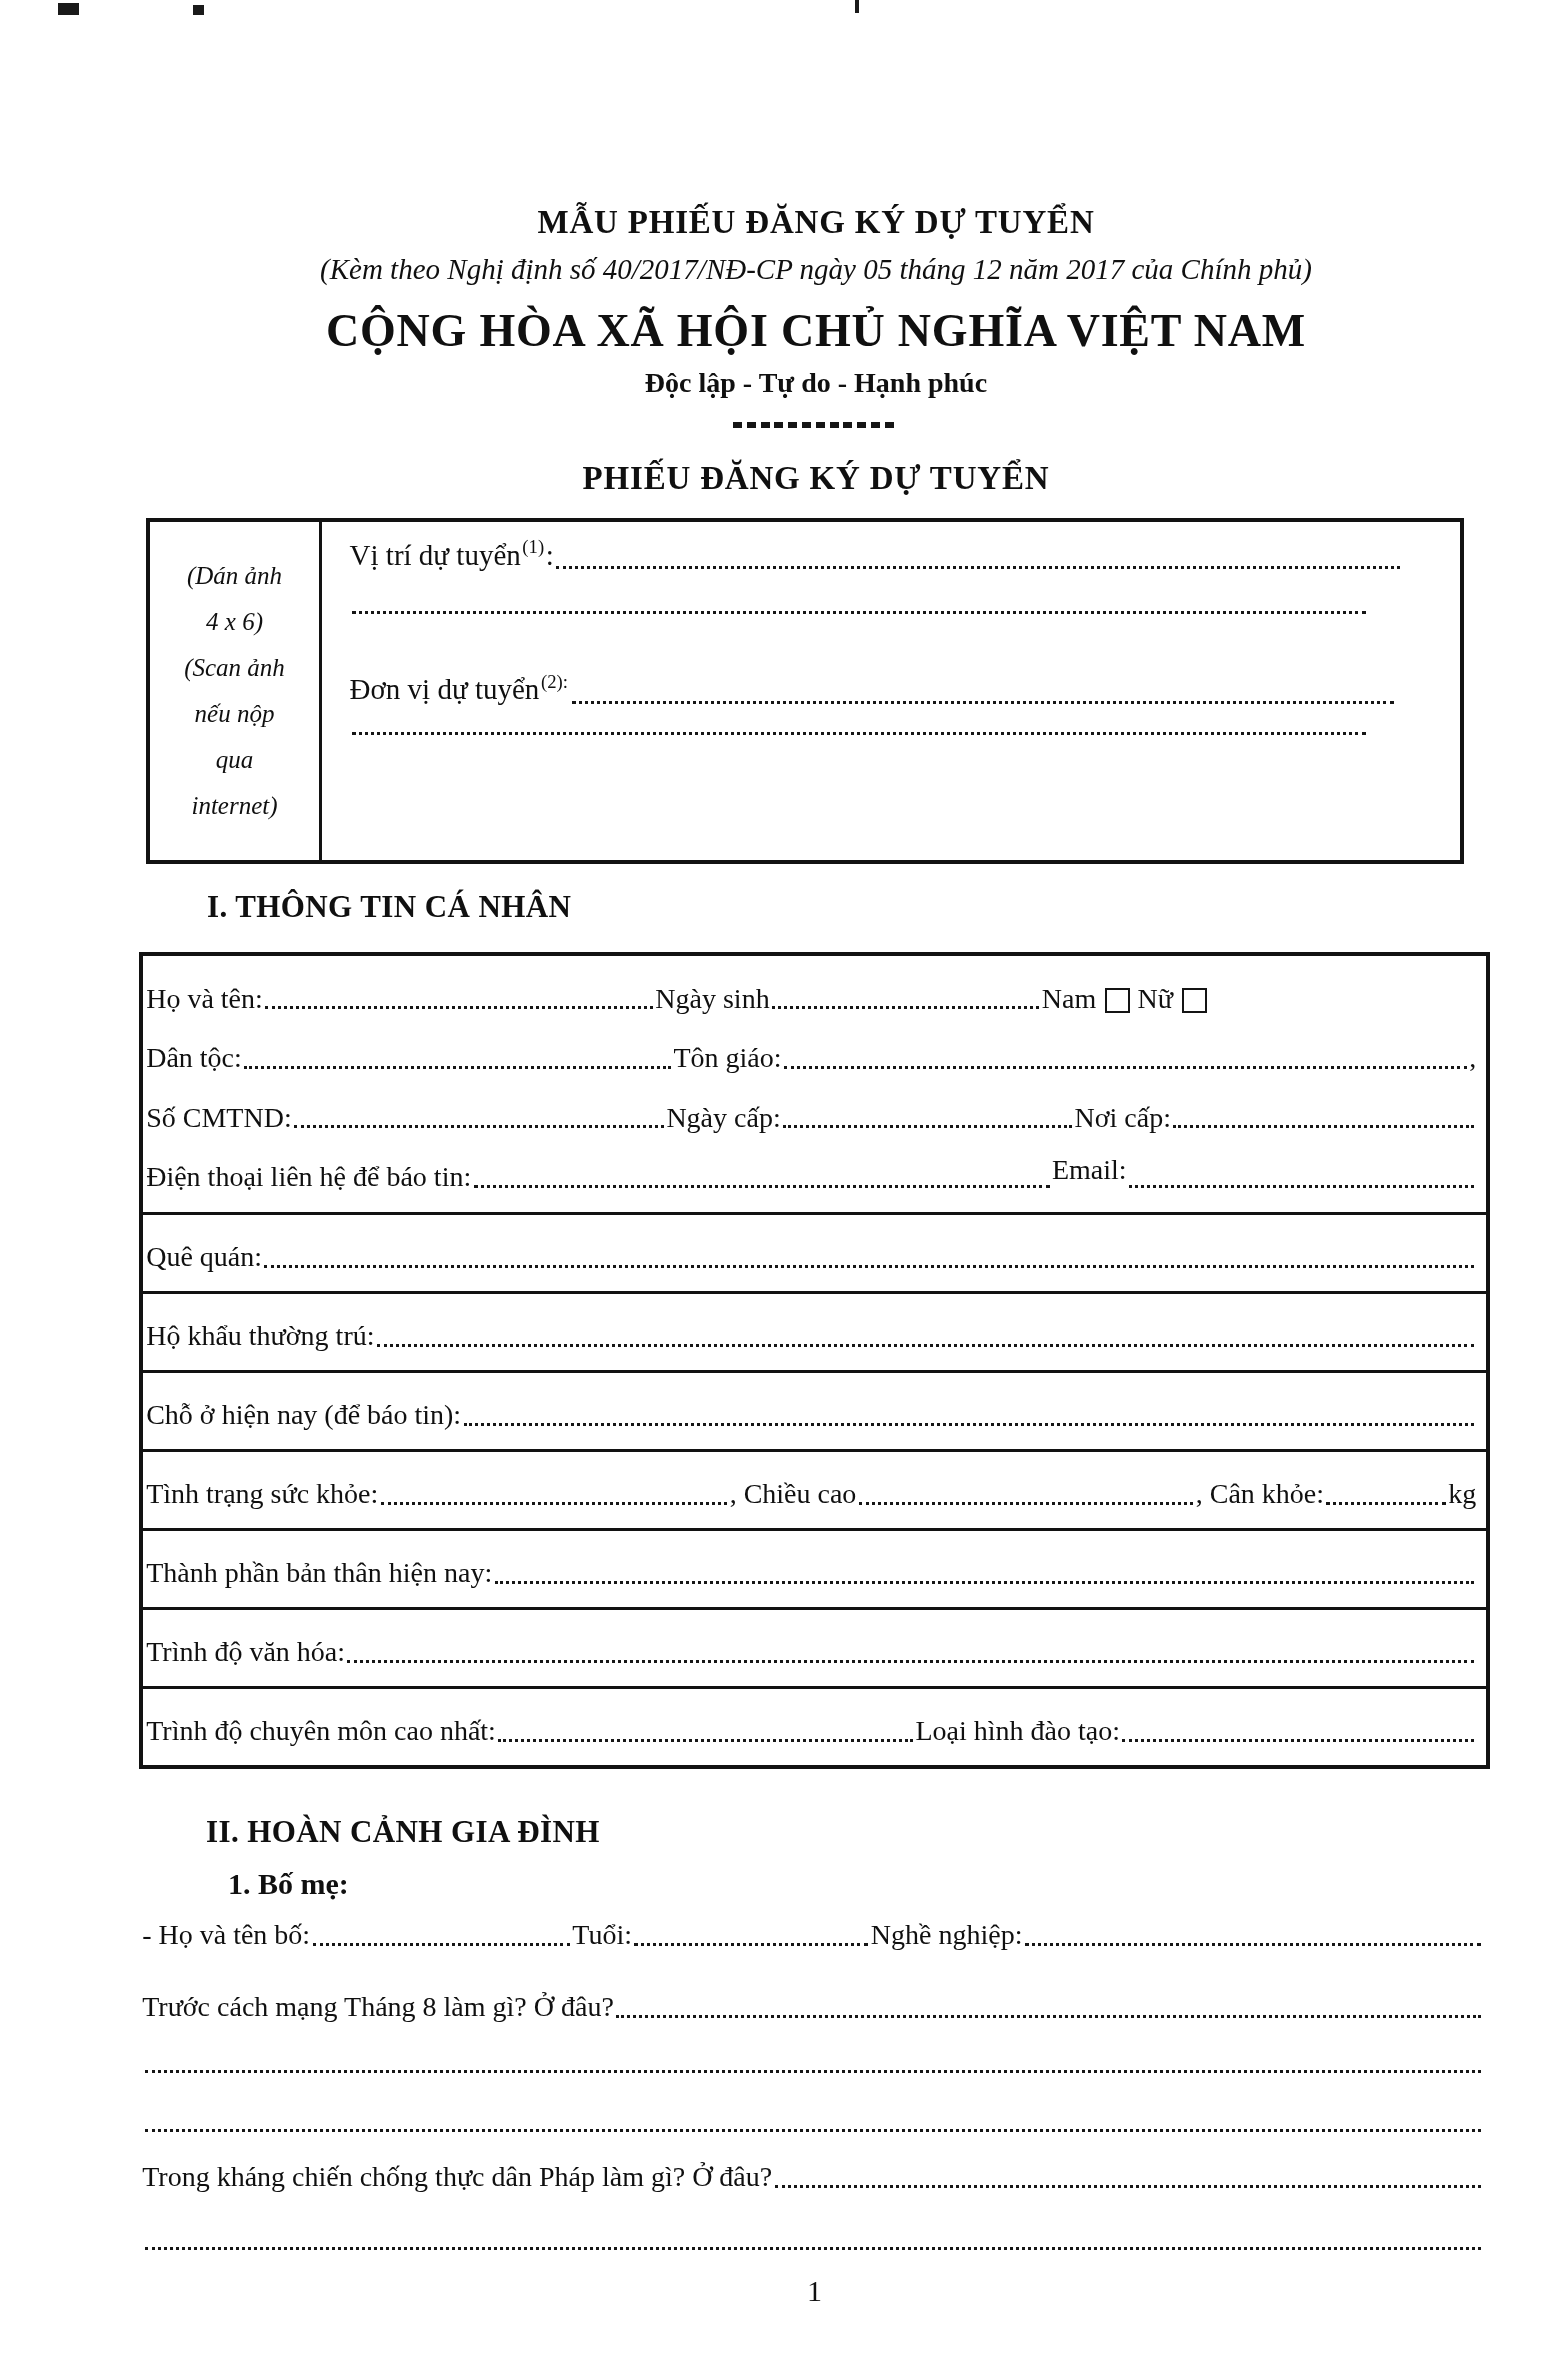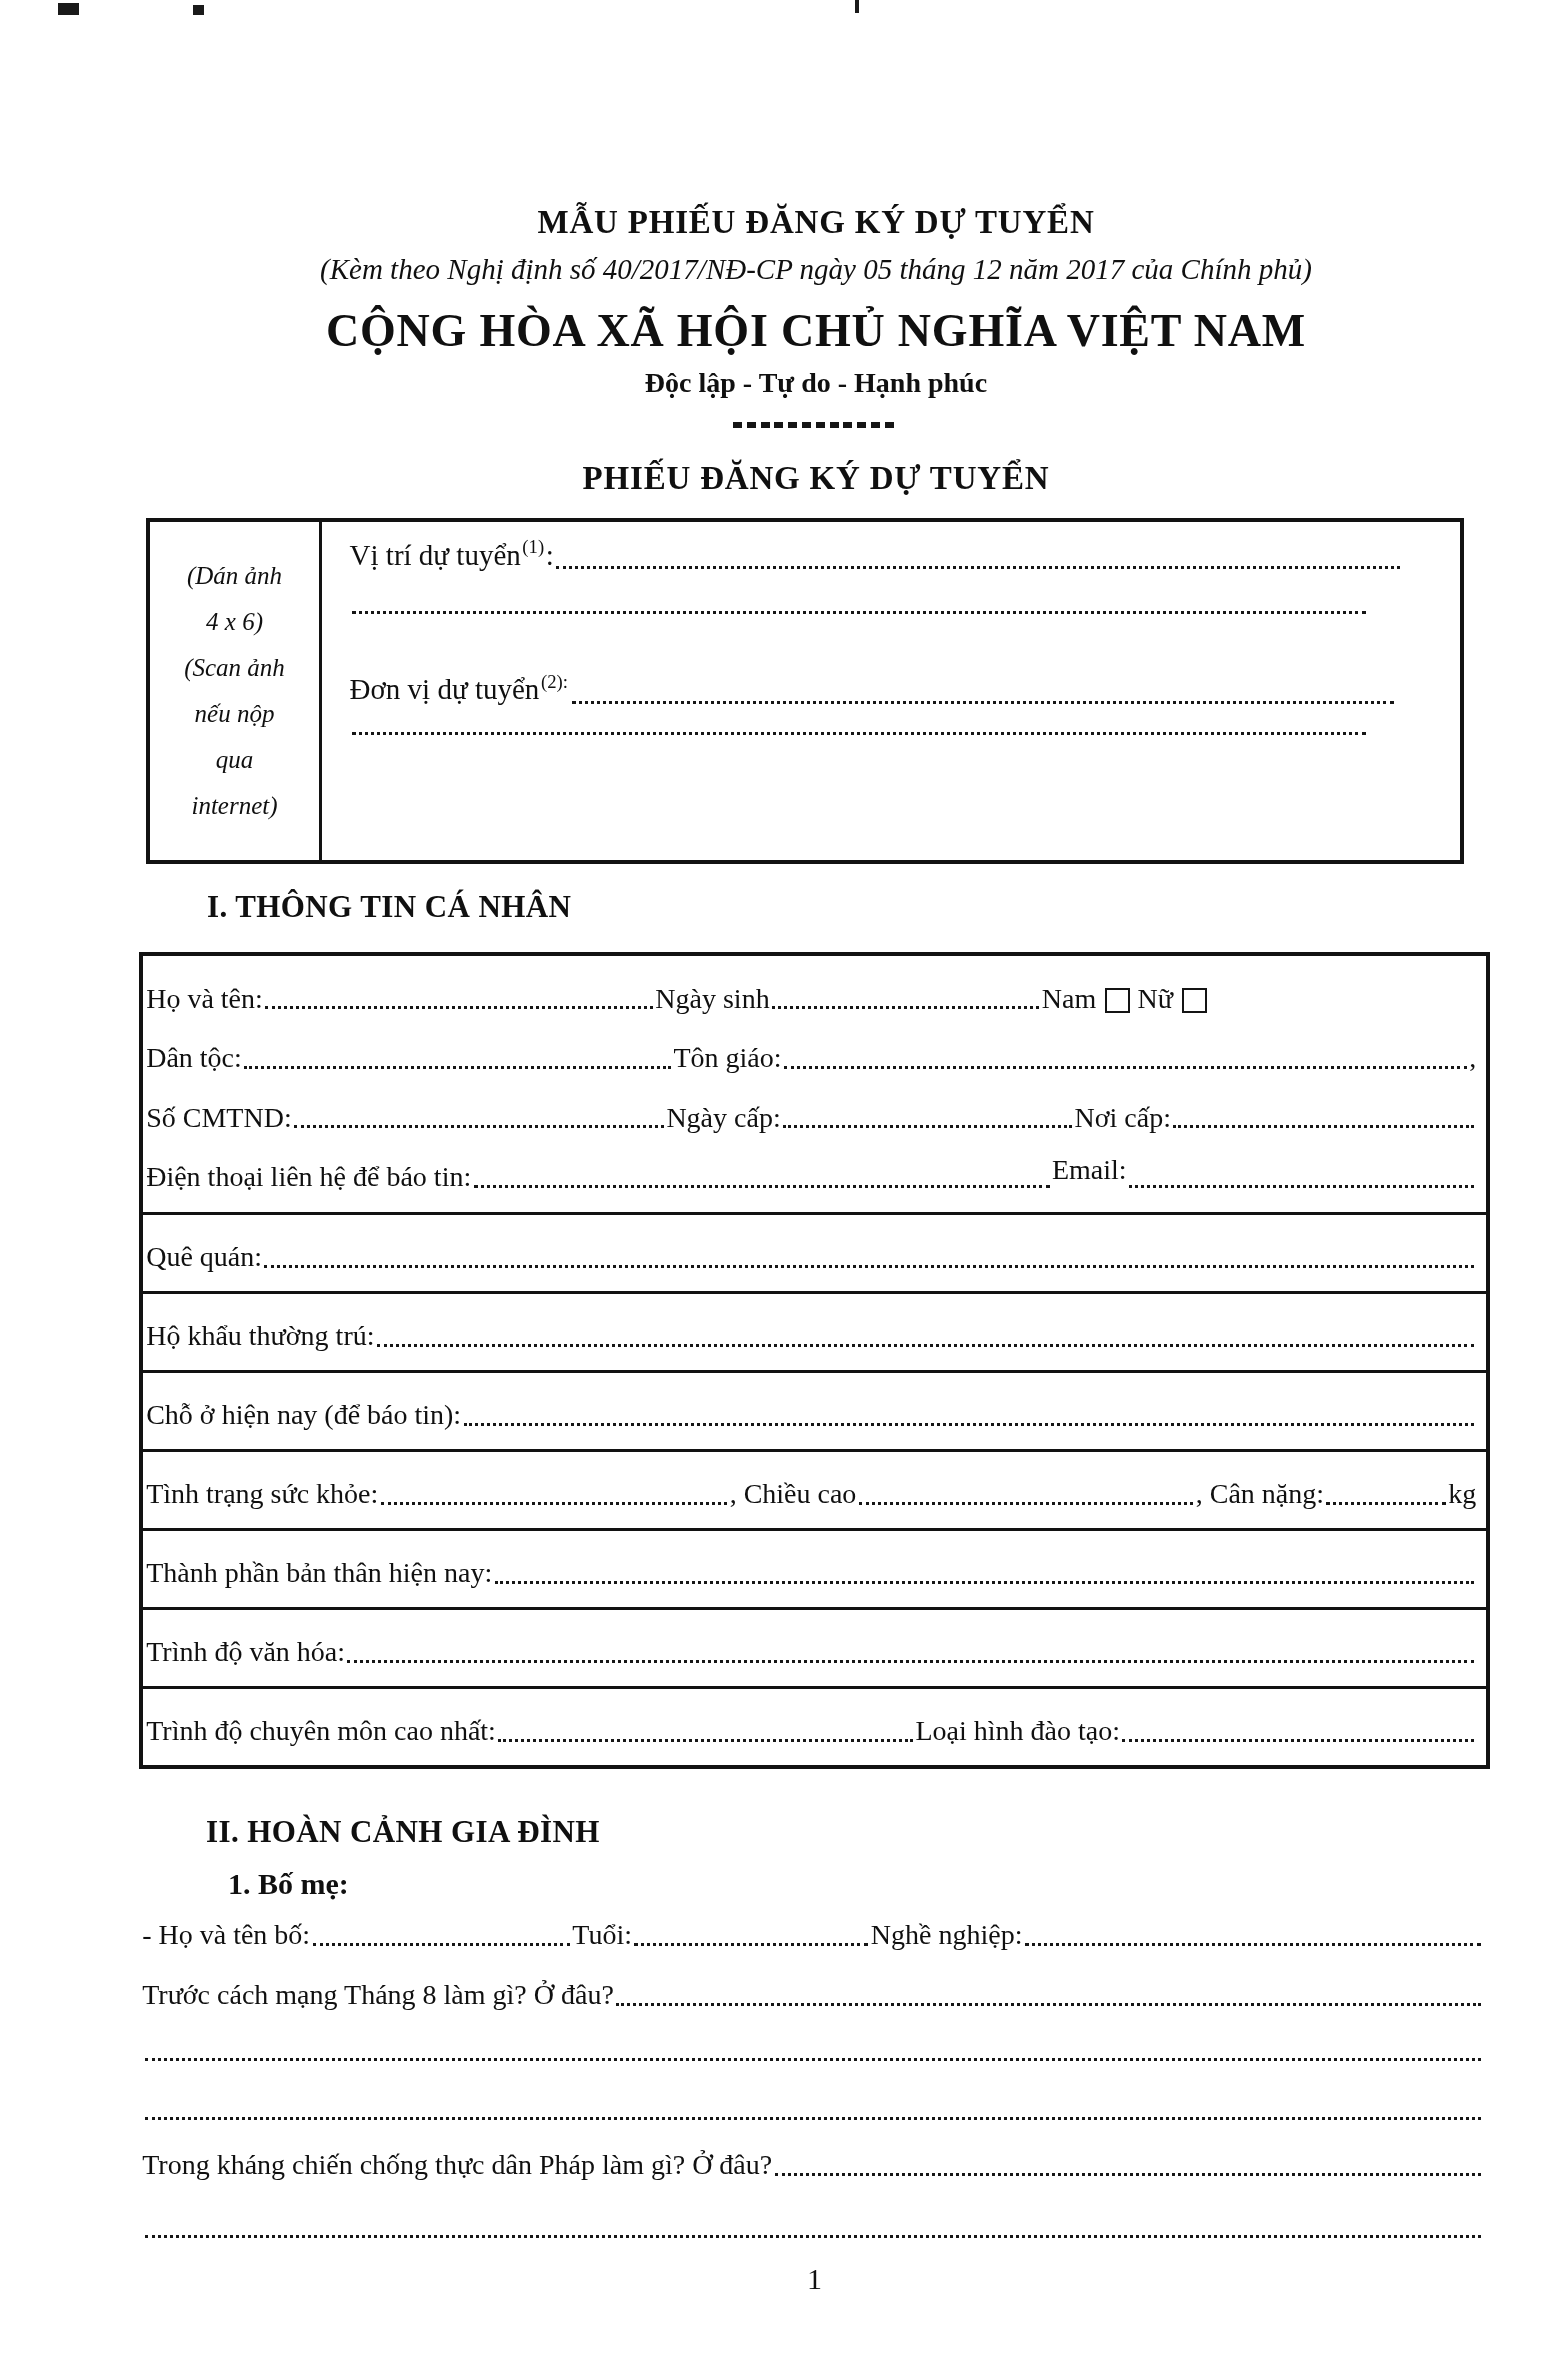--- a/index.html
+++ b/index.html
@@ -67,21 +67,21 @@
   .sp { flex-grow:0.98; }
 
   
   .section2 { position:absolute; left:139px; top:1802px; width:1351px; font-size:28px; }
   .heading2 { font-size:31px; font-weight:bold; letter-spacing:0.4px; line-height:39px;
               margin:9.7px 0 0 67px; }
   .sub-heading { font-size:30px; font-weight:bold; line-height:39px; margin:13px 0 0 89px; }
   .s2line { display:flex; align-items:center; line-height:36px; white-space:nowrap;
             padding:0 6.5px 0 3.2px; }
   .s2line.father { margin-top:14.6px; }
-  .s2line.q1 { margin-top:24px; }
+  .s2line.q1 { margin-top:36px; }
   .s2line.fd1 { margin-top:19.5px; height:36px; }
   .s2line.fd2 { margin-top:23px; height:36px; }
   .s2line.q2 { margin-top:19.5px; }
   .s2line.fd3 { margin-top:26px; height:36px; }
   .page-number { text-align:center; font-size:30px; line-height:36px; margin-top:16px; }
 </style>
 </head>
 <body>
 
 <div class="page">
@@ -188,21 +188,21 @@
         <span class="d"></span>
       </div>
     </div>
 
     <div class="trow rs">
       <div class="dotline">
         <span class="lbl">Tình trạng sức khỏe:</span>
         <span class="d" style="flex-grow:2.9"></span>
         <span class="lbl">, Chiều cao</span>
         <span class="d" style="flex-grow:2.8"></span>
-        <span class="lbl">, Cân nặng:</span>
+        <span class="lbl">, Cân khỏe:</span>
         <span class="d" style="flex-grow:1"></span>
         <span class="lbl">kg</span>
       </div>
     </div>
 
     <div class="trow rs">
       <div class="dotline">
         <span class="lbl">Thành phần bản thân hiện nay:</span>
         <span class="d"></span>
       </div>

